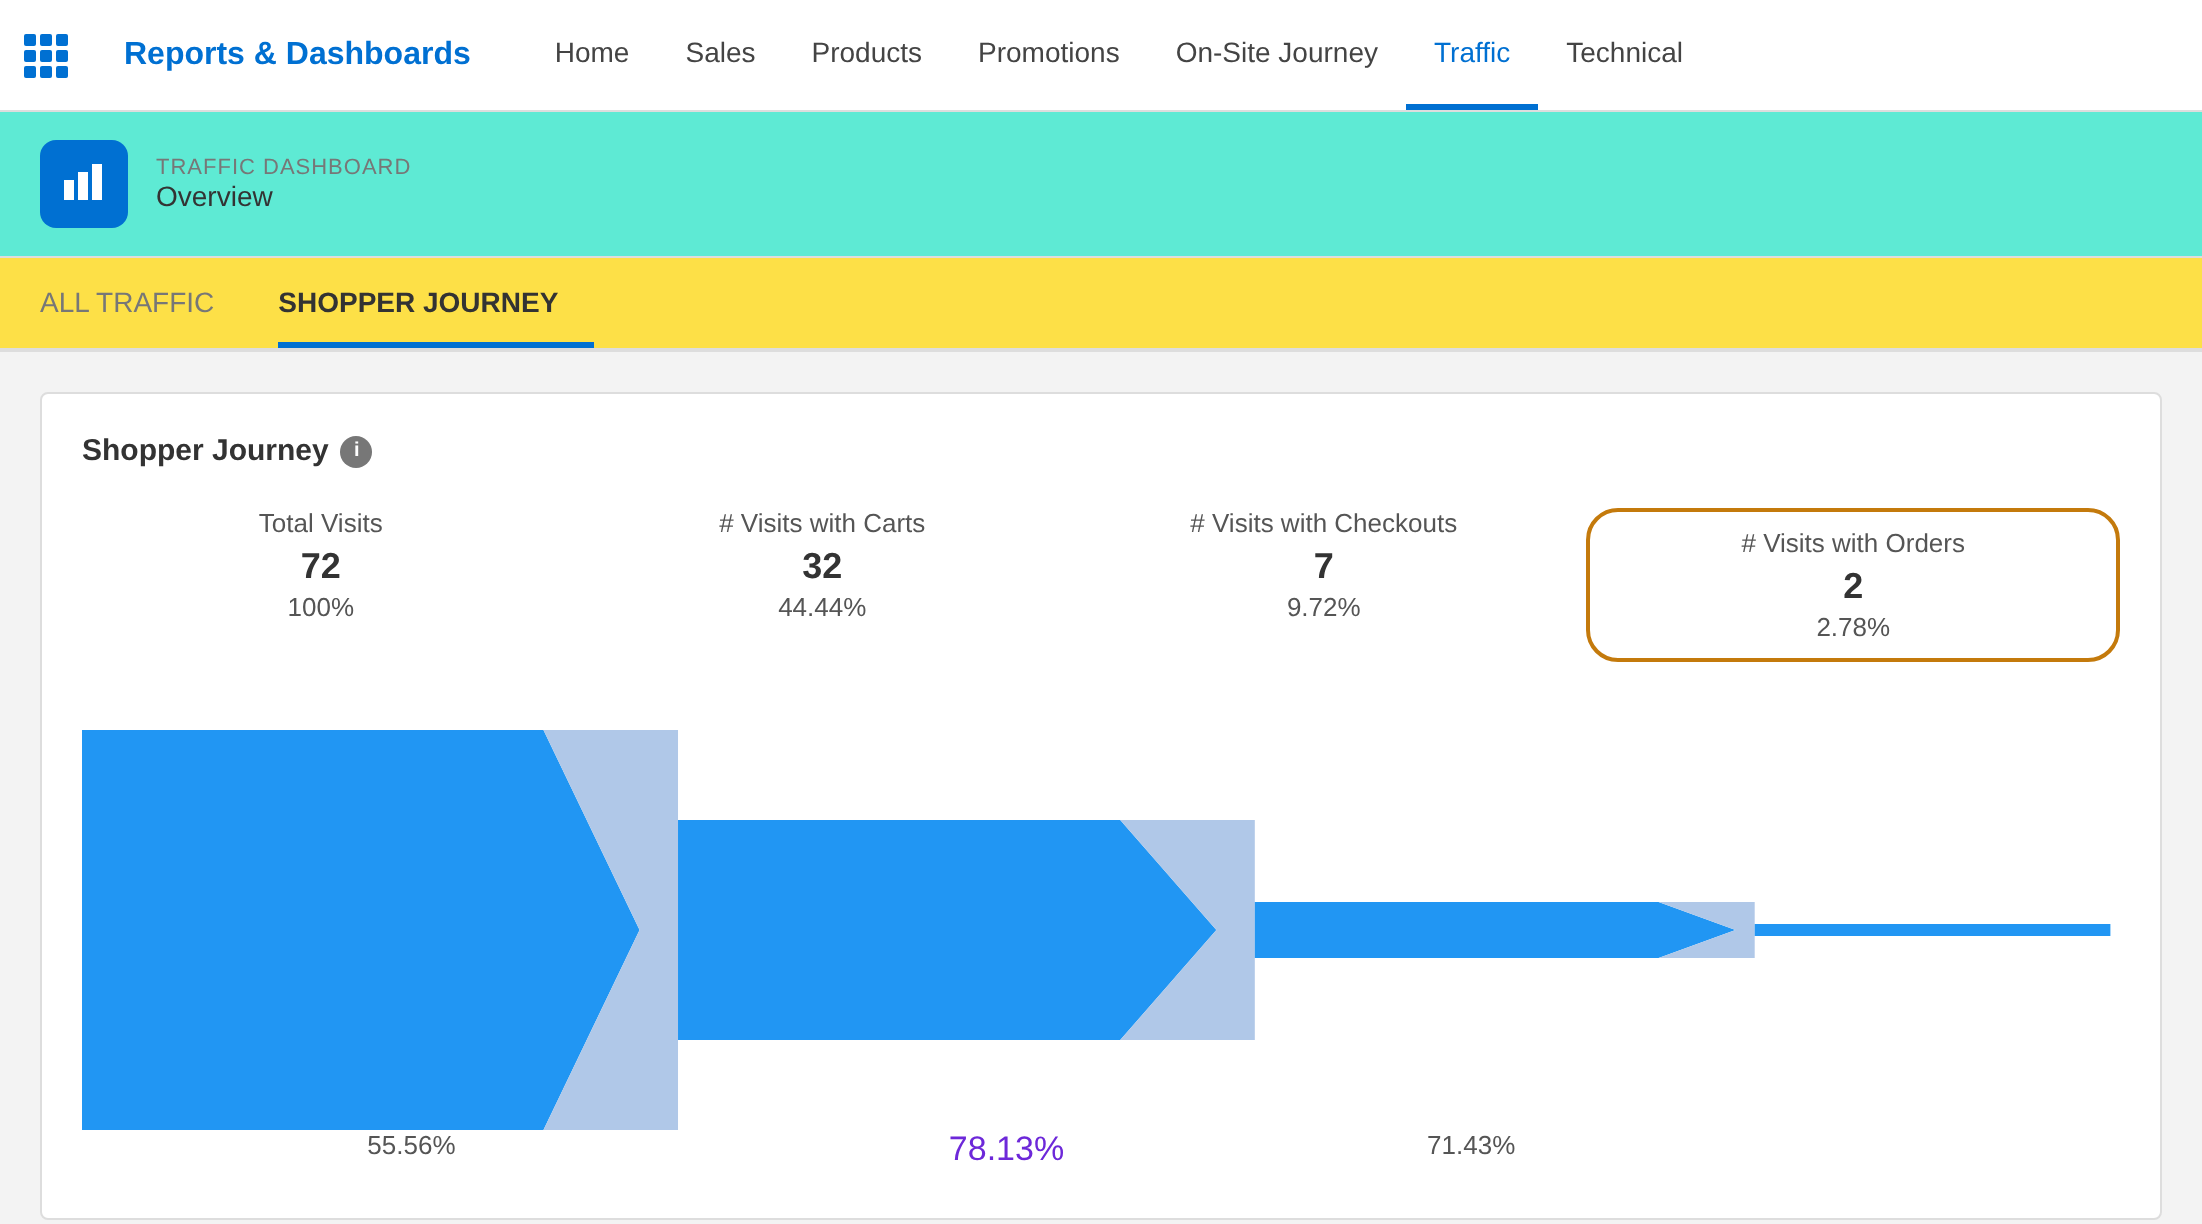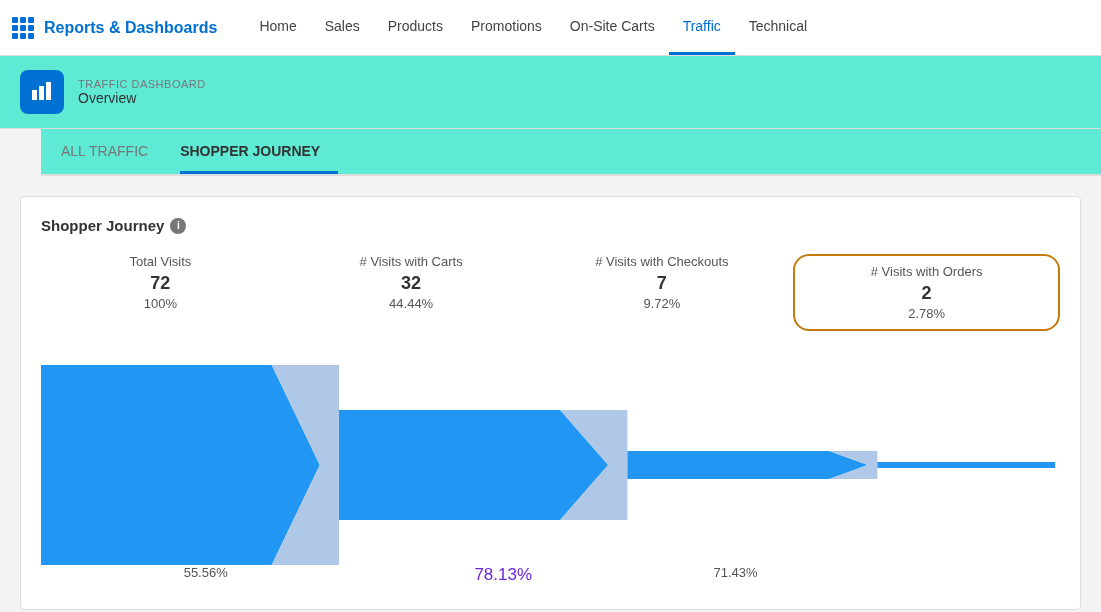--- a/index.html
+++ b/index.html
@@ -25,20 +25,21 @@
       background: #0070d2;
       border-radius: 1px;
       display: block;
     }
     .app-title {
       font-size: 16px;
       font-weight: 600;
       color: #0070d2;
       margin-right: 28px;
       white-space: nowrap;
+      margin-left: 18px;
     }
     .nav-items {
       display: flex;
       align-items: stretch;
       height: 100%;
       flex: 1;
     }
     .nav-item {
       display: flex;
       align-items: center;
@@ -82,25 +83,24 @@
       text-transform: uppercase;
       letter-spacing: 0.5px;
     }
     .dashboard-subtitle {
       font-size: 14px;
       color: #333;
     }
 
     
     .sub-tabs {
-      background: #5eead4;
+      background: #fde047;
       border-bottom: 2px solid #ddd;
       display: flex;
       padding: 0 20px;
-      margin-left: 41px;
     }
     .sub-tab {
       padding: 14px 18px 12px 0;
       margin-right: 14px;
       font-size: 14px;
       color: #777;
       cursor: pointer;
       border-bottom: 3px solid transparent;
       white-space: nowrap;
     }
@@ -201,21 +201,21 @@
     <span></span>
       <span></span>
       <span></span>
   </div>
   <div class="app-title">Reports &amp; Dashboards</div>
   <div class="nav-items">
     <a class="nav-item">Home</a>
     <a class="nav-item">Sales</a>
     <a class="nav-item">Products</a>
     <a class="nav-item">Promotions</a>
-    <a class="nav-item">On-Site Carts</a>
+    <a class="nav-item">On-Site Journey</a>
     <a class="nav-item active">Traffic</a>
     <a class="nav-item">Technical</a>
   </div>
 </div>
 
 <div class="dashboard-header">
   <div class="dashboard-icon">
     <svg width="24" height="24" viewBox="0 0 24 24">
       <rect x="2" y="10" width="5" height="10"></rect>
       <rect x="9" y="6" width="5" height="14"></rect>

